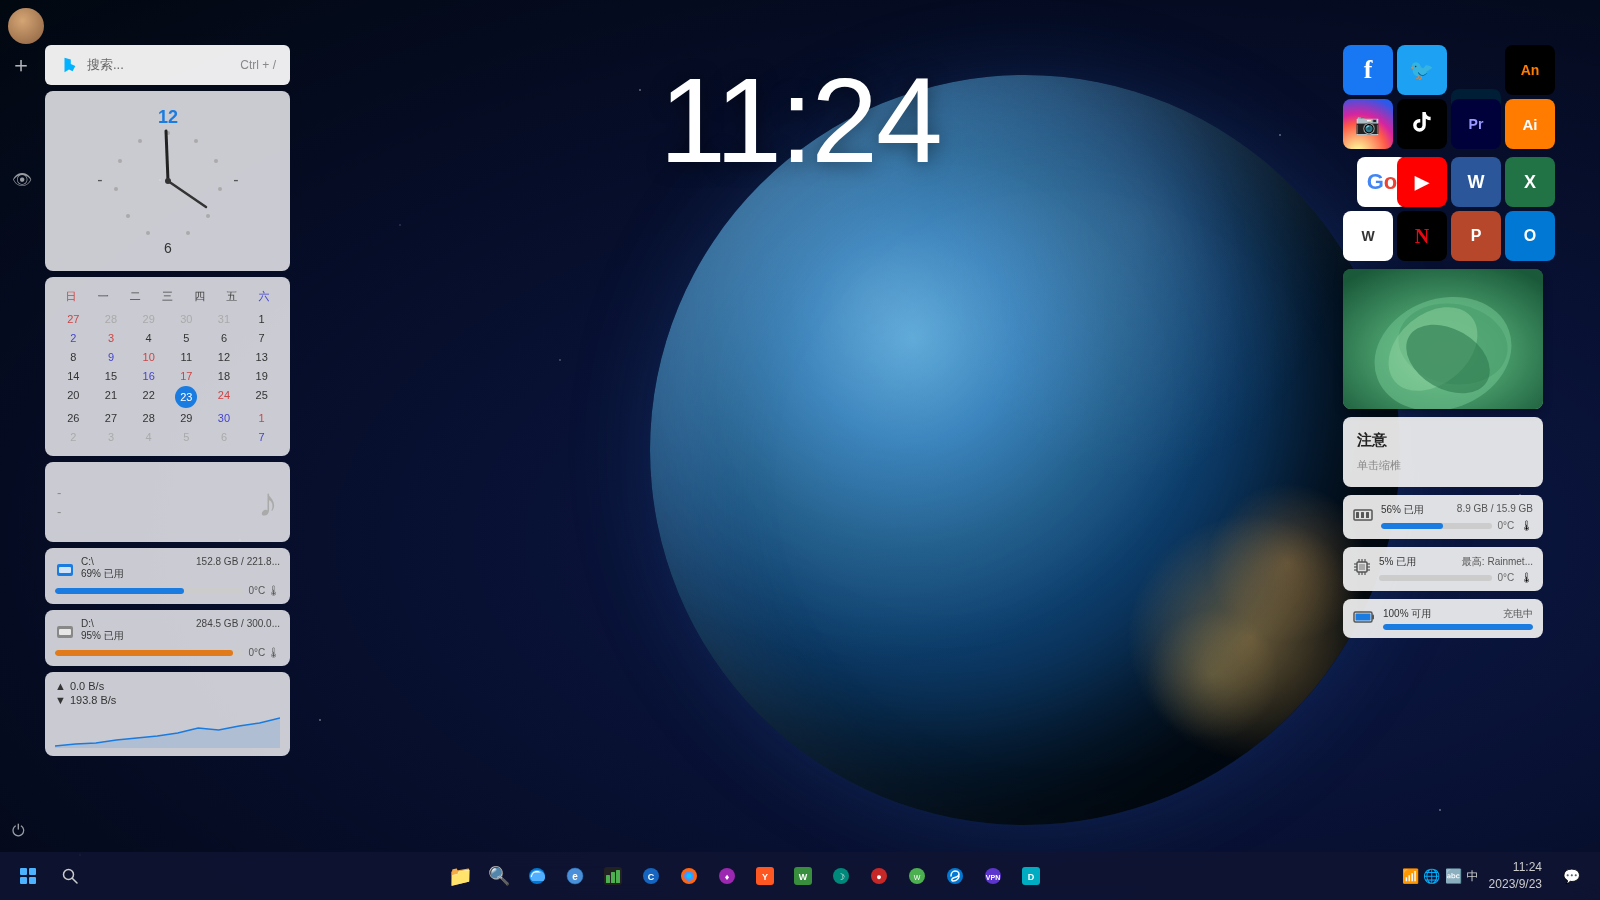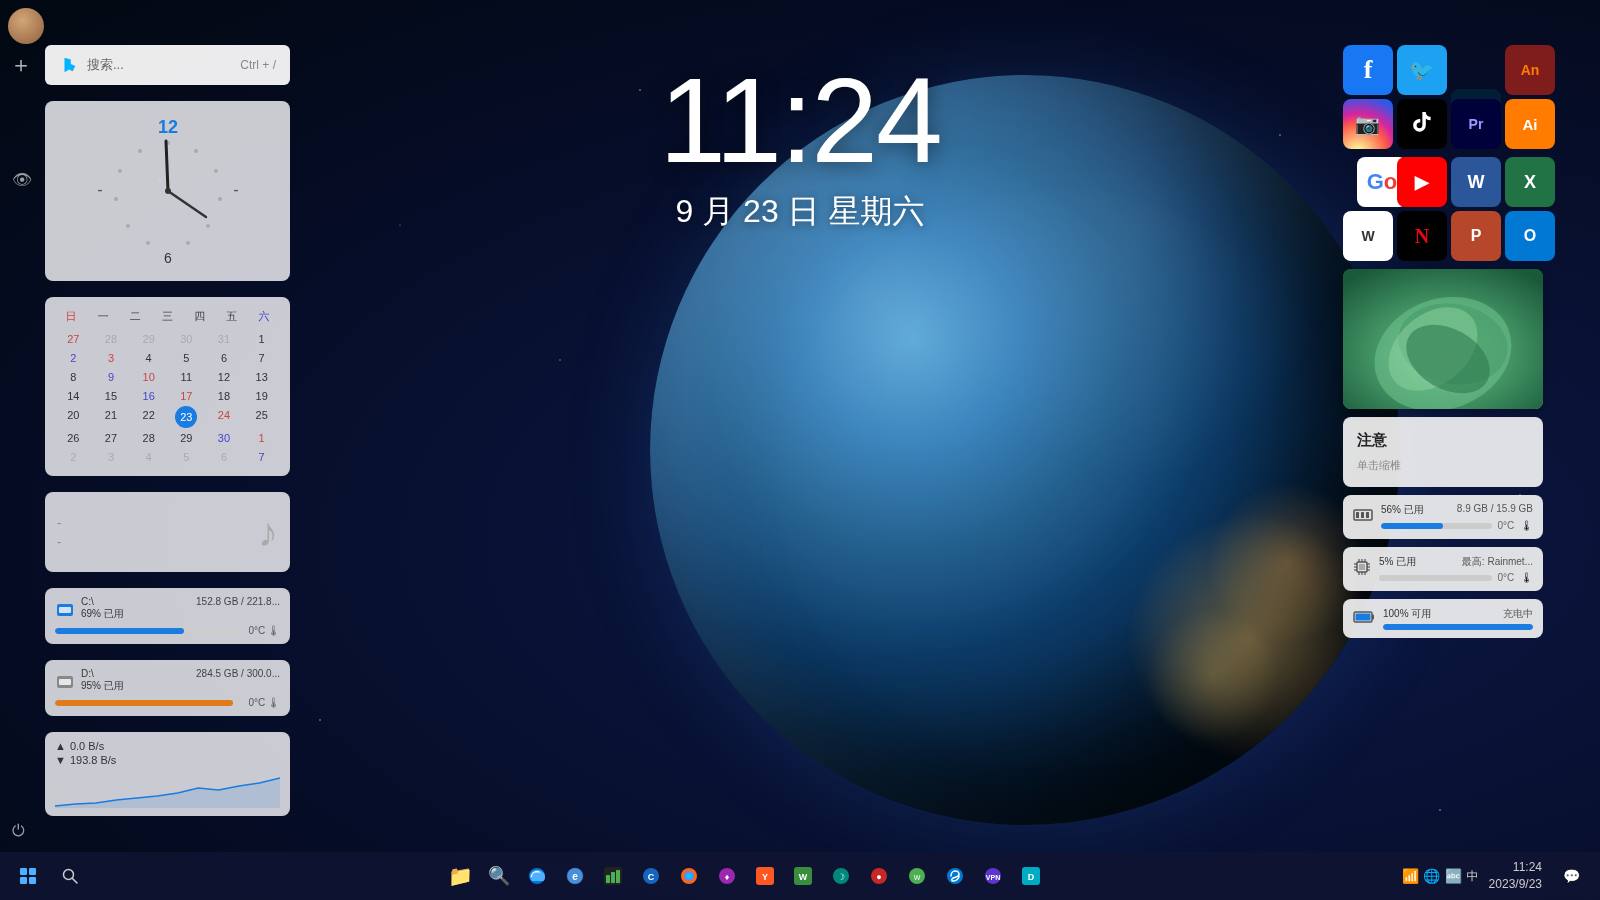--- a/index.html
+++ b/index.html
@@ -104,21 +104,21 @@
 
     
     .left-panel {
       position: absolute;
       top: 45px;
       left: 45px;
       width: 245px;
       z-index: 20;
       display: flex;
       flex-direction: column;
-      gap: 16px;
+      gap: 6px;
     }
 
     
     .search-bar {
       background: rgba(255,255,255,0.92);
       border-radius: 6px;
       padding: 10px 14px;
       display: flex;
       align-items: center;
       gap: 8px;
@@ -327,21 +327,21 @@
       align-items: center;
       justify-content: center;
       font-size: 22px;
       font-weight: bold;
       cursor: pointer;
       overflow: hidden;
     }
     .app-icon.facebook { background: #1877f2; color: white; }
     .app-icon.twitter { background: #1da1f2; color: white; }
     .app-icon.photoshop { background: #001e36; color: #31a8ff; margin-top: 44px; }
-    .app-icon.animate { background: #7f1d1d; color: #ff7c00; }
+    .app-icon.animate { background: #000000; color: #ff7c00; }
     .app-icon.instagram {
       background: radial-gradient(circle at 30% 107%, #fdf497 0%, #fdf497 5%, #fd5949 45%, #d6249f 60%, #285aeb 90%);
       color: white;
     }
     .app-icon.tiktok { background: #000; color: white; }
     .app-icon.premiere { background: #00003b; color: #9999ff; }
     .app-icon.illustrator { background: #ff7c00; color: white; font-size: 18px; }
 
     .app-grid-2 {
       display: grid;
@@ -721,21 +721,20 @@
         <polyline points="0,38 20,36 40,35 60,32 80,30 100,28 120,25 140,20 160,22 180,18 200,15 220,10" fill="none" stroke="#1a7be0" stroke-width="1.5"></polyline>
         <polyline points="0,40 0,38 20,36 40,35 60,32 80,30 100,28 120,25 140,20 160,22 180,18 200,15 220,10 220,40" fill="rgba(26,123,224,0.15)" stroke="none"></polyline>
       </svg>
     </div>
   </div>
 
 </div>
 
 <div class="center-clock">
   <div class="time">11:24</div>
-  <div class="date">9 月 23 日 星期六</div>
 </div>
 
 <div class="right-panel">
 
   <div class="app-grid">
     <div class="app-icon facebook">
       <span style="font-size:26px;font-weight:900;font-family:Georgia,serif;">f</span>
     </div>
     <div class="app-icon twitter">
       <span style="font-size:20px;">🐦</span>

